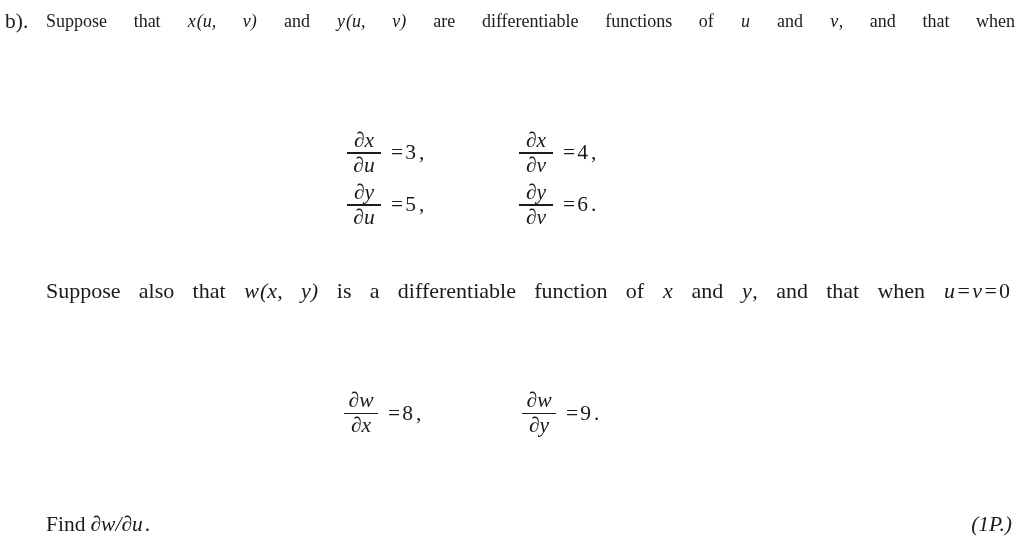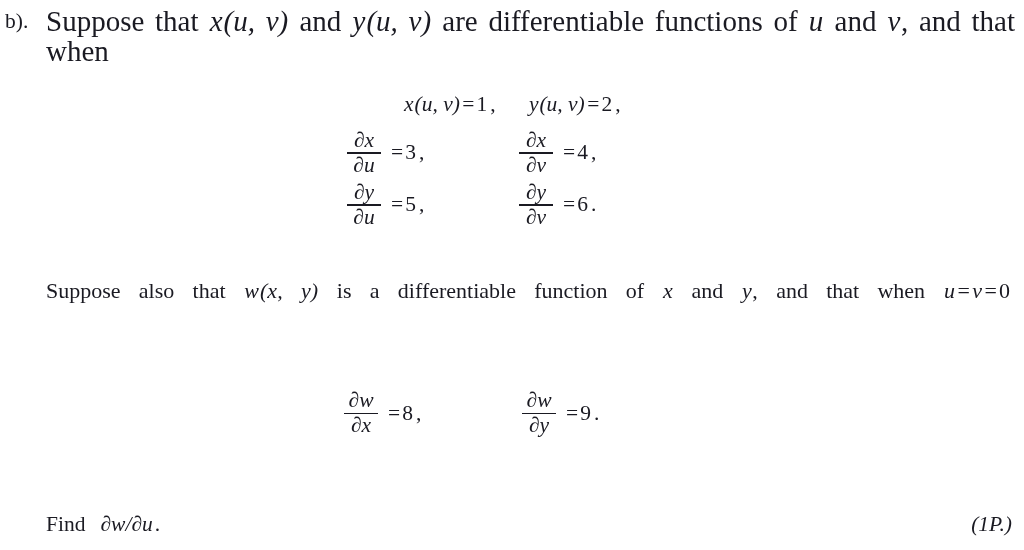--- a/index.html
+++ b/index.html
@@ -30,21 +30,21 @@
   }
   .prob-label {
     position: absolute;
     left: 0;
     top: 0;
     font-size: 21.5px;
     line-height: 30px;
   }
   .prob-body {
     margin-left: 41px;
-    font-size: 29px;
+    font-size: 18px;
     line-height: 30px;
     text-align: justify;
     text-justify: inter-word;
   }
   .prob-body .line1 {
     display: block;
     text-align: justify;
     text-align-last: justify;
   }
   .prob-body .line2 {
@@ -144,21 +144,21 @@
   
   .findline {
     position: absolute;
     left: 46px;
     top: 509px;
     font-size: 21.5px;
     line-height: 30px;
   }
   .slashfrac {
     font-style: italic;
-    padding-left: 15px;
+    padding-left: 5px;
   }
   .points {
     position: absolute;
     right: 12px;
     top: 509px;
     font-size: 21.5px;
     line-height: 30px;
     font-style: italic;
   }
 </style>
@@ -167,25 +167,20 @@
 
 <div class="page">
 
   <div class="problem">
     <span class="prob-label">b).</span>
     <div class="prob-body">
       <span class="line1"><span>Suppose that </span><span class="mi">x</span><span class="mi">(u, v)</span><span> and </span><span class="mi">y</span><span class="mi">(u, v)</span><span> are differentiable functions of </span><span class="mi">u</span><span> and </span><span class="mi">v</span><span>, and that when</span></span>
     </div>
   </div>
 
-  <div class="eqblock" id="eq-1-row-1">
-    <span><span class="mi">x</span><span class="mi">(u, v)</span><span class="mo">=</span><span class="mn">1</span><span class="comma">,</span></span>
-    <span style="display:inline-block;width:22px"></span>
-    <span><span class="mi">y</span><span class="mi">(u, v)</span><span class="mo">=</span><span class="mn">2</span><span class="comma">,</span></span>
-  </div>
 
   <div class="eqblock" id="eq-1-grid">
     <div class="eqgrid">
 
       <div class="eqrow">
         <div class="eqcell col-a">
           <span class="frac">
             <span class="num">∂x</span>
             <span class="bar"></span>
             <span class="den">∂u</span>

